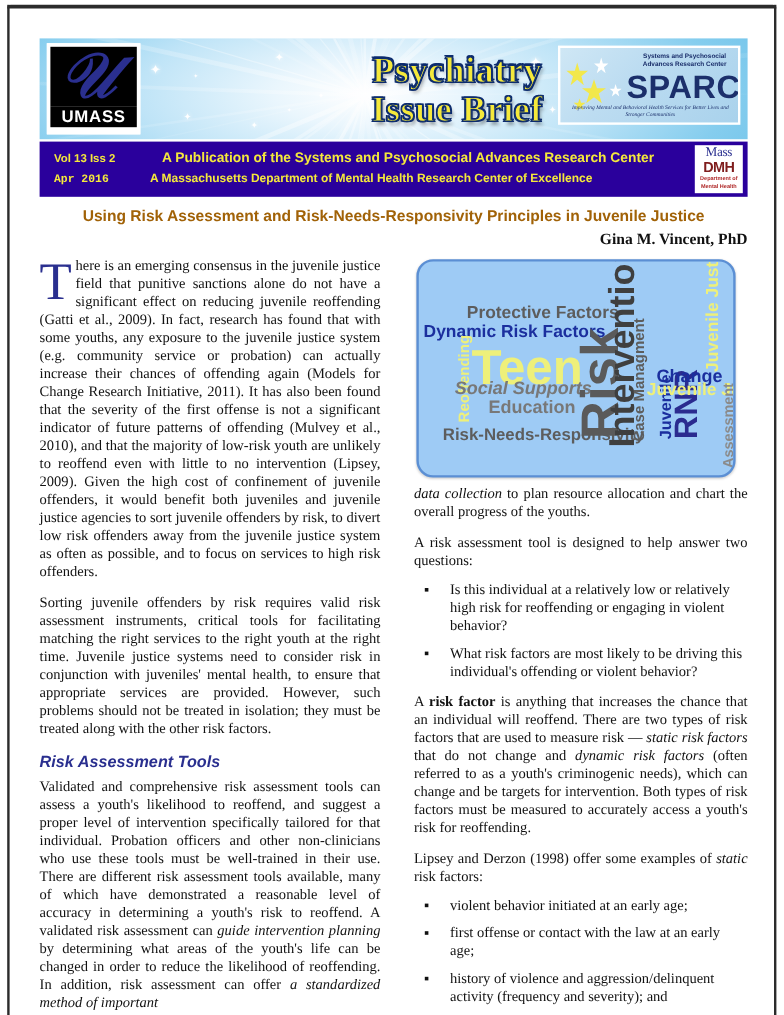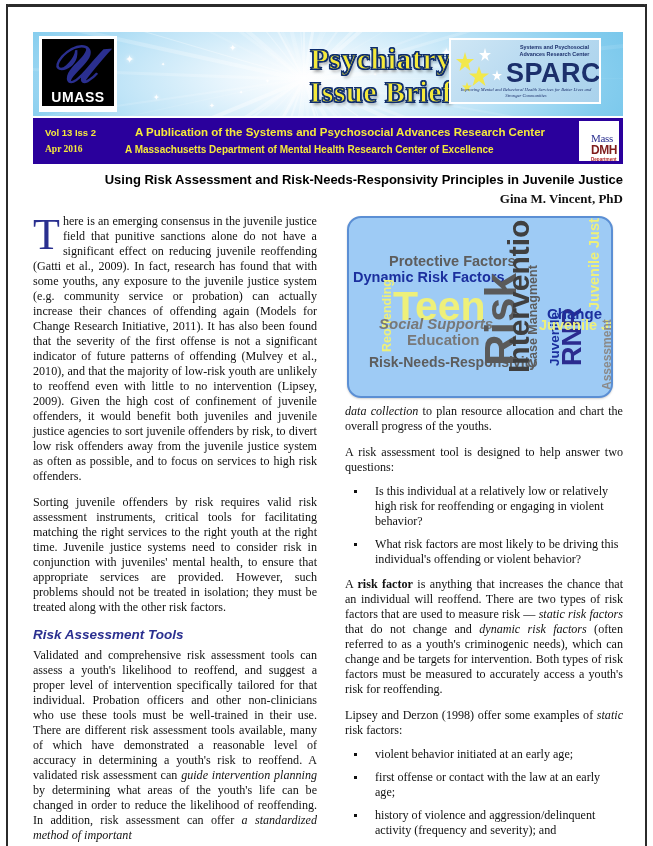--- a/index.html
+++ b/index.html
@@ -128,21 +128,21 @@
     -webkit-text-stroke: 1px #0d2c6e;
     text-shadow:
       1px 1px 0 #0d2c6e, -1px 1px 0 #0d2c6e,
       1px -1px 0 #0d2c6e, -1px -1px 0 #0d2c6e,
       2px 3px 3px rgba(0,0,0,0.35);
   }
 
   
   #sparc-logo {
     position: absolute;
-    right: 22px; top: 6px;
+    right: 6px; top: 6px;
     width: 152px; height: 66px;
     border: 2px solid #ffffff;
     box-sizing: border-box;
     background: linear-gradient(135deg, #cfe7f5 0%, #bcdcf1 40%, #a9d2ec 100%);
     overflow: hidden;
   }
   #sparc-logo .stars {
     position: absolute;
     left: 4px; top: 6px;
     width: 56px; height: 50px;
@@ -193,21 +193,21 @@
     left: 12px; top: 6px;
     font-family: "Liberation Sans", sans-serif;
     font-weight: bold;
     font-size: 9.5px;
     line-height: 17px;
     color: #f5e93b;
   }
   #blue-bar .vol2 {
     position: absolute;
     left: 12px; top: 23px;
-    font-family: Liberation Serif, serif;
+    font-family: Liberation Mono, monospace;
     font-weight: bold;
     font-size: 9.5px;
     line-height: 17px;
     color: #f5e93b;
   }
   #blue-bar .pub1 {
     position: absolute;
     left: 92px; top: 6px;
     width: 430px;
     text-align: center;
@@ -227,21 +227,21 @@
     font-size: 10px;
     line-height: 17px;
     color: #f5e93b;
   }
   #dmh-logo {
     position: absolute;
     right: 4px; top: 3px;
     width: 40px; height: 40px;
     background: #ffffff;
     box-sizing: border-box;
-    padding: 12px;
+    padding: 1px;
     text-align: center;
     overflow: hidden;
   }
   #dmh-logo .mass {
     font-family: "Liberation Serif", serif;
     font-size: 11px;
     line-height: 11px;
     color: #2a2f8f;
     font-weight: normal;
     letter-spacing: -0.3px;
@@ -262,26 +262,26 @@
     line-height: 6px;
     color: #b02a2a;
     margin-top: 1px;
   }
 
   
   #article-title {
     position: absolute;
     left: 33px; top: 172px;
     width: 590px;
-    text-align: right;
+    text-align: center;
     font-family: "Liberation Sans", sans-serif;
     font-weight: bold;
     font-size: 13px;
     line-height: 16px;
-    color: #000000;
+    color: #a16207;
   }
   #article-author {
     position: absolute;
     left: 33px; top: 191px;
     width: 590px;
     text-align: right;
     font-family: "Liberation Serif", serif;
     font-weight: bold;
     font-size: 13px;
     line-height: 16px;

